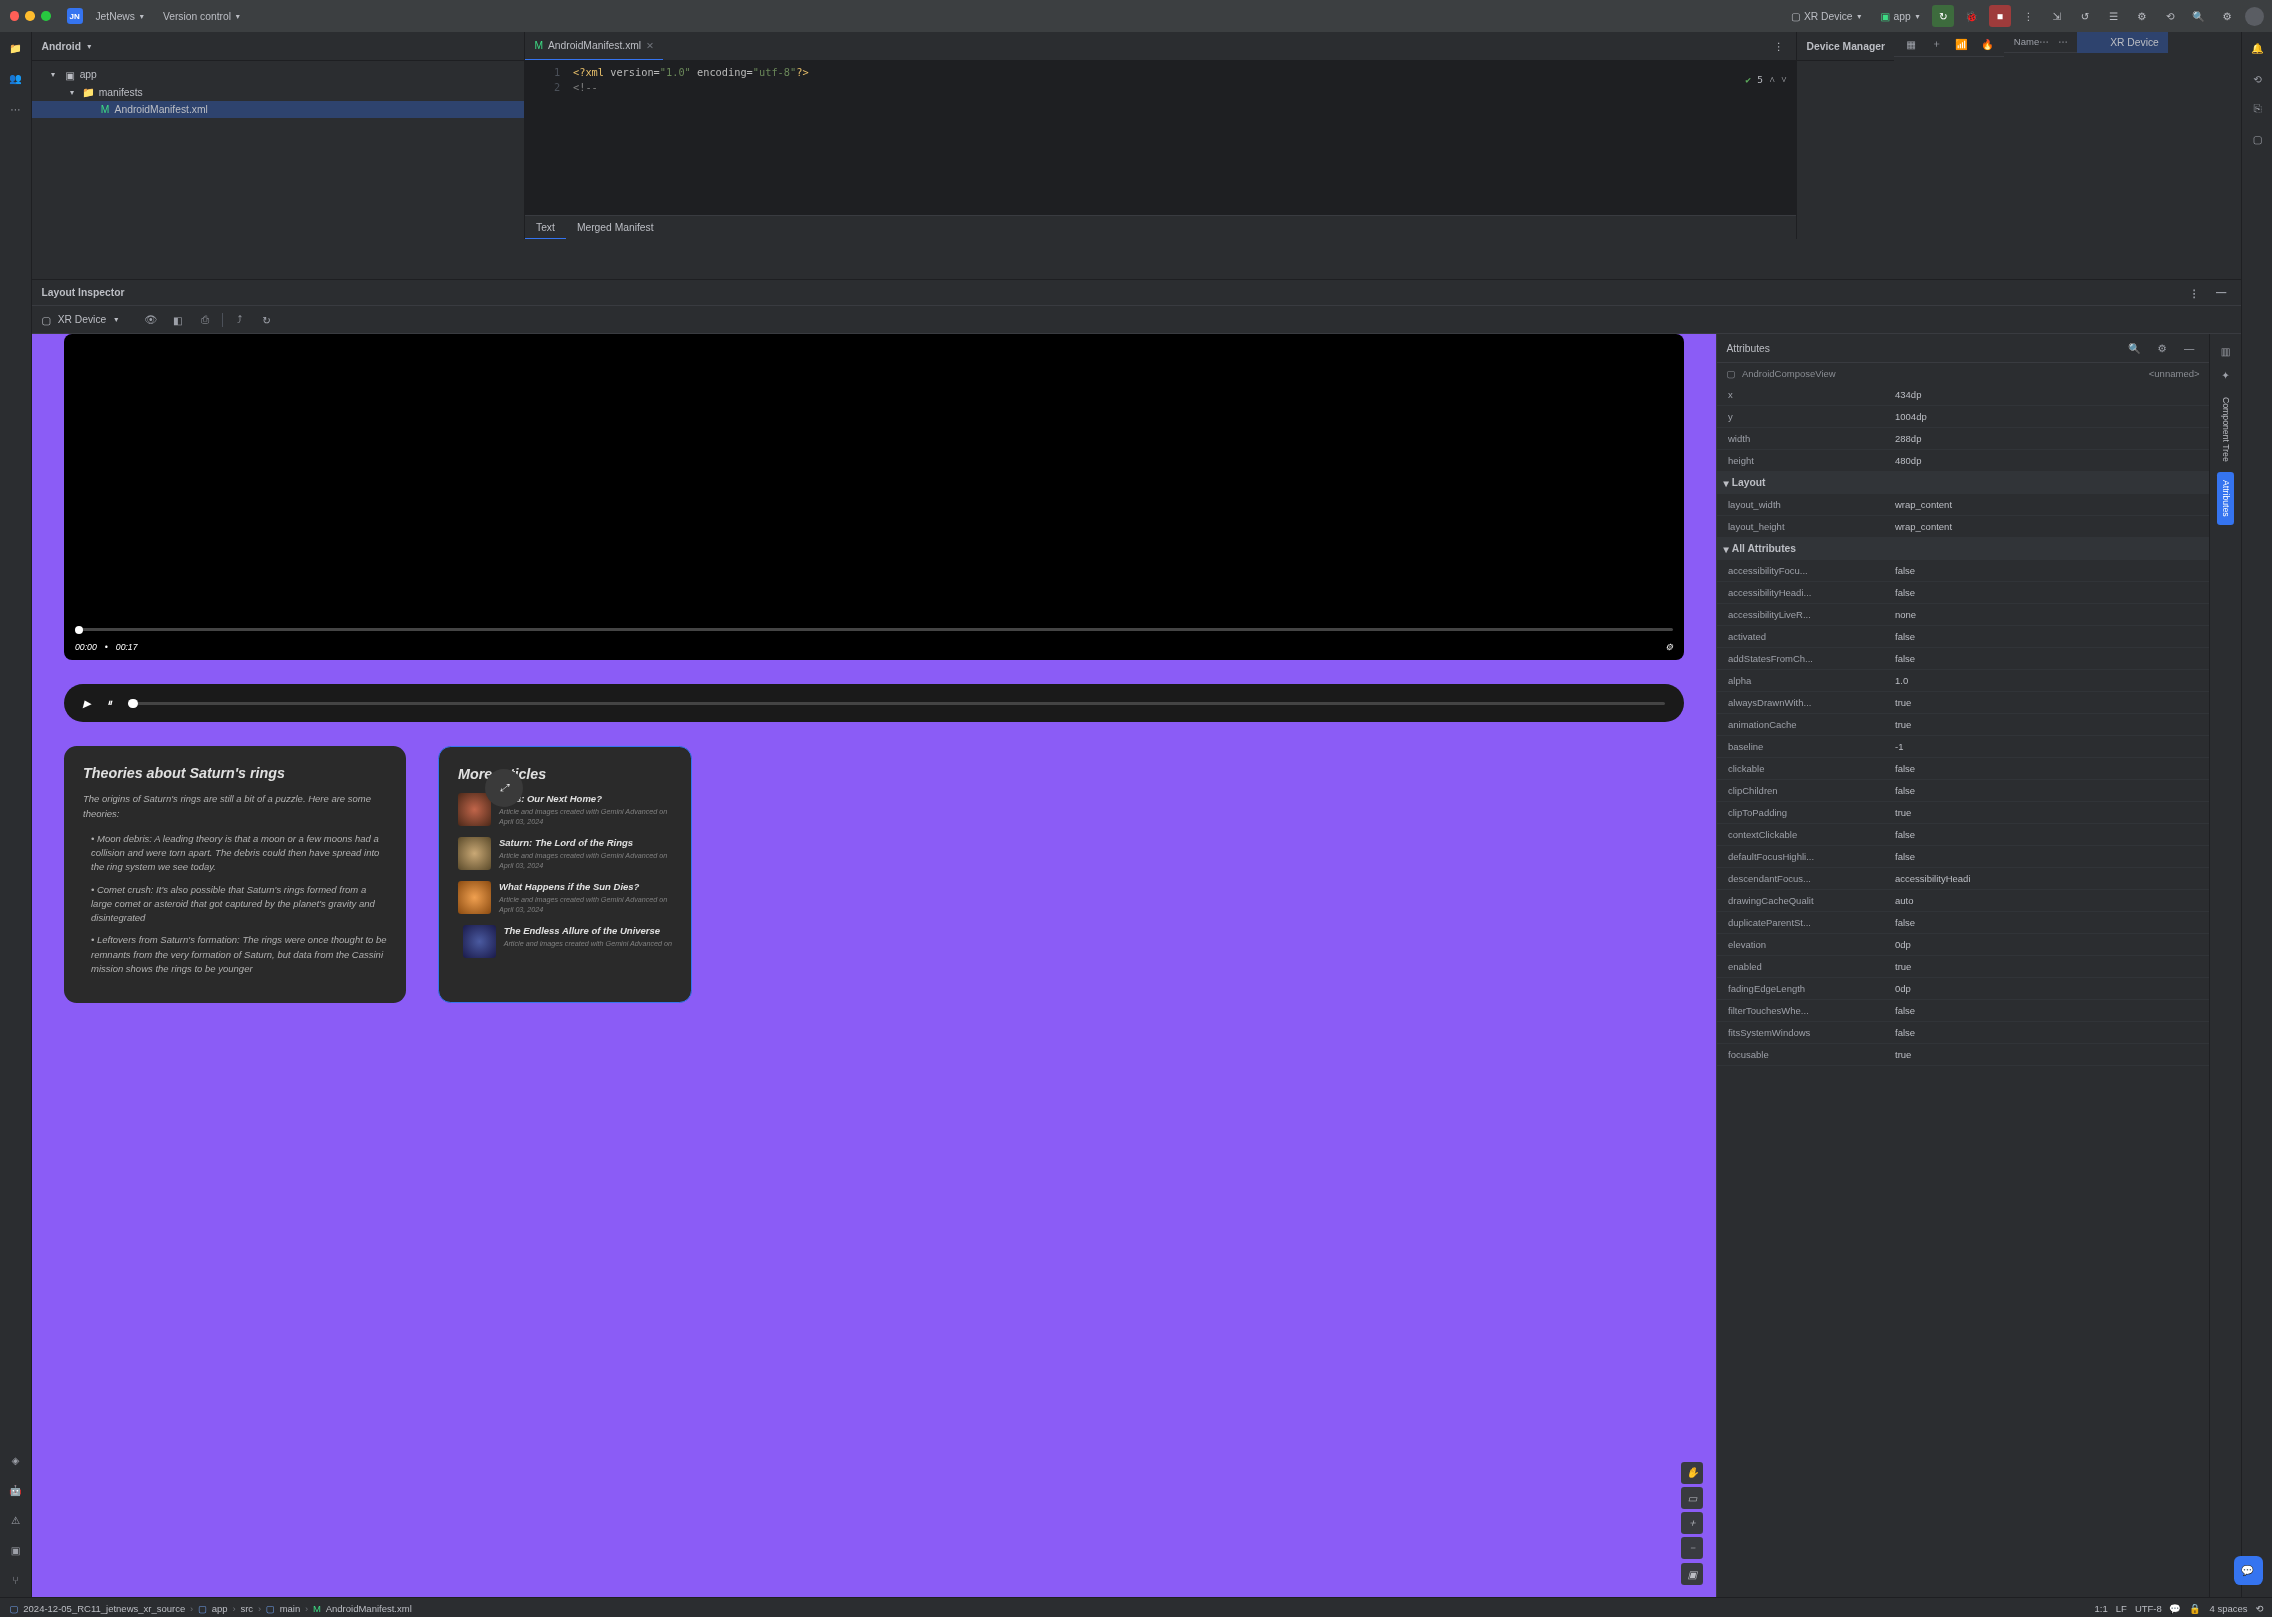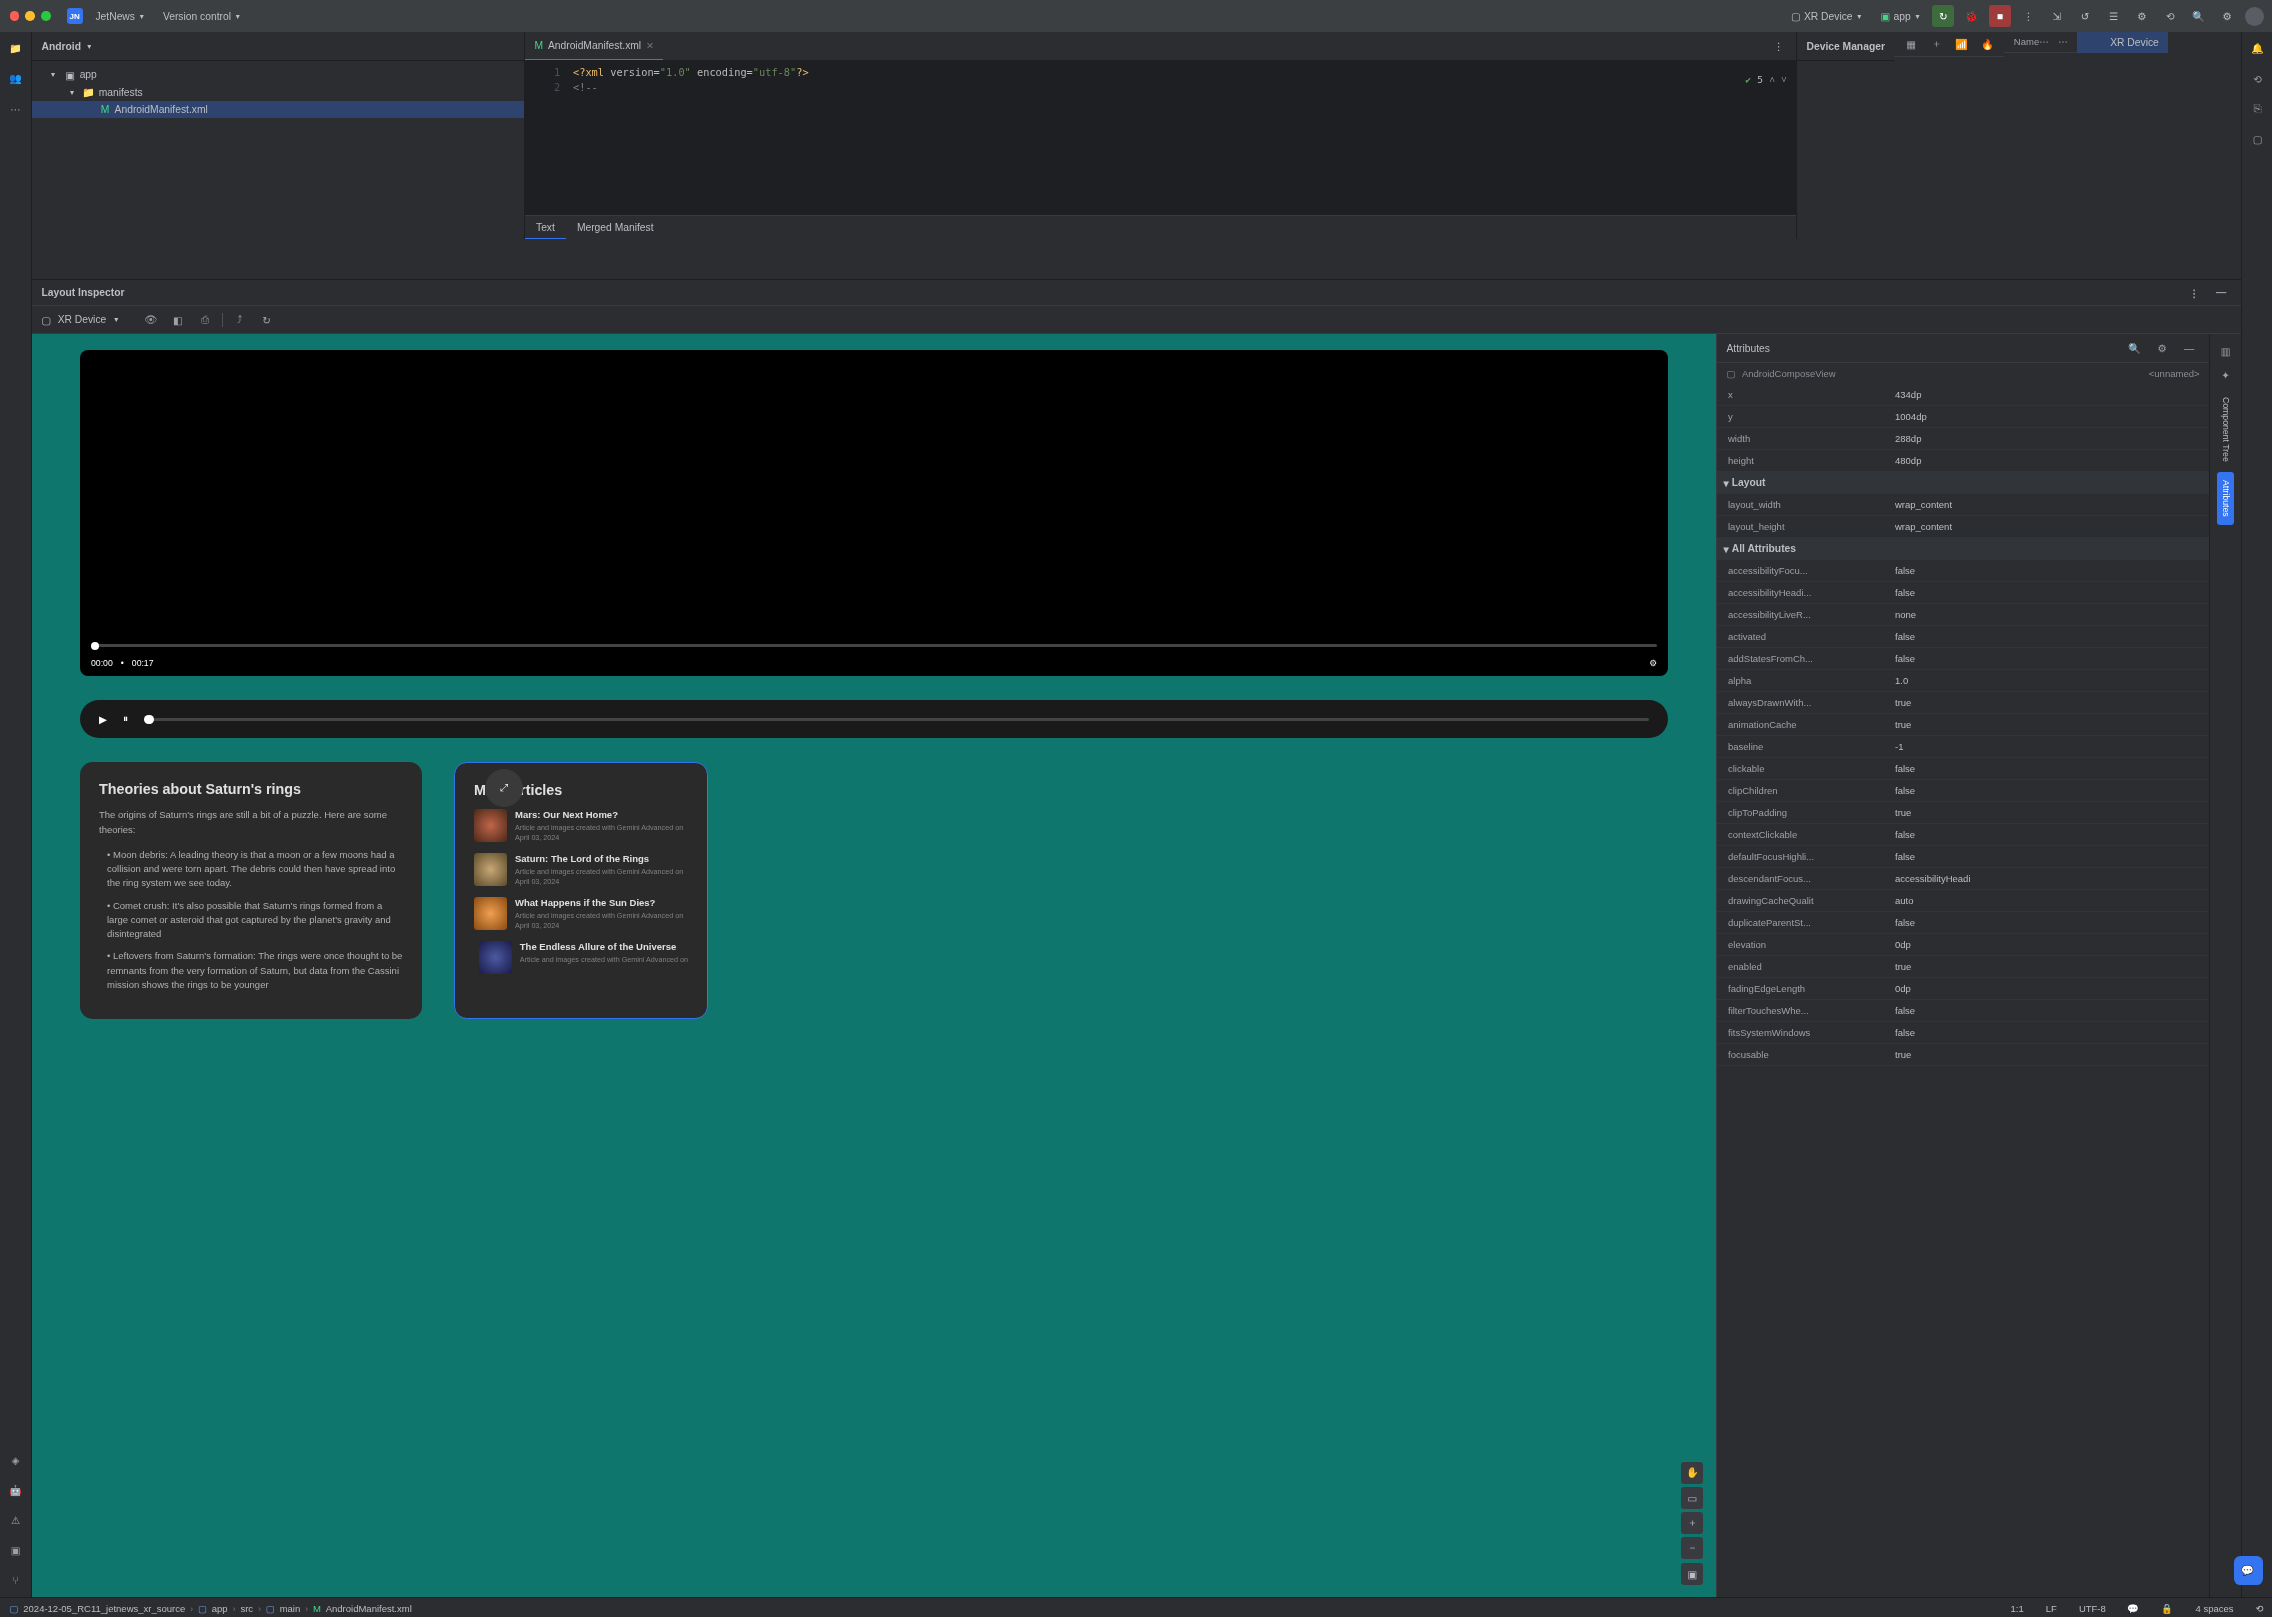--- a/index.html
+++ b/index.html
@@ -211,24 +211,24 @@
       border-top: 0.8px solid #393b40;
       border-bottom: 0.8px solid #393b40;
     }
     .inspector-body {
       flex: 1;
       display: flex;
       overflow: hidden;
     }
     .preview-area {
       flex: 1;
-      background: #0f766e;
+      background: #8b5cf6;
       position: relative;
-      padding: 16px;
       overflow: hidden;
+      font-style: italic;
     }
     .preview-controls {
       position: absolute;
       right: 12.7px;
       bottom: 12.7px;
       display: flex;
       flex-direction: column;
       gap: 3.2px;
     }
     .preview-ctrl {
@@ -453,21 +453,21 @@
       background: #2b2d30;
       border-top: 0.8px solid #1e1f22;
       display: flex;
       align-items: center;
       padding: 0 9.5px;
       font-size: 9.5px;
       gap: 8px;
     }
     .breadcrumb { display: flex; align-items: center; gap: 4.8px; }
     .crumb-sep { color: #6f737a; }
-    .status-right { margin-left: auto; display: flex; align-items: center; gap: 22px; }
+    .status-right { margin-left: auto; display: flex; align-items: center; gap: 8px; }
     
     .float-btn {
       position: absolute;
       width: 38px;
       height: 38px;
       border-radius: 50%;
       background: #3a3a3a;
       display: flex;
       align-items: center;
       justify-content: center;

